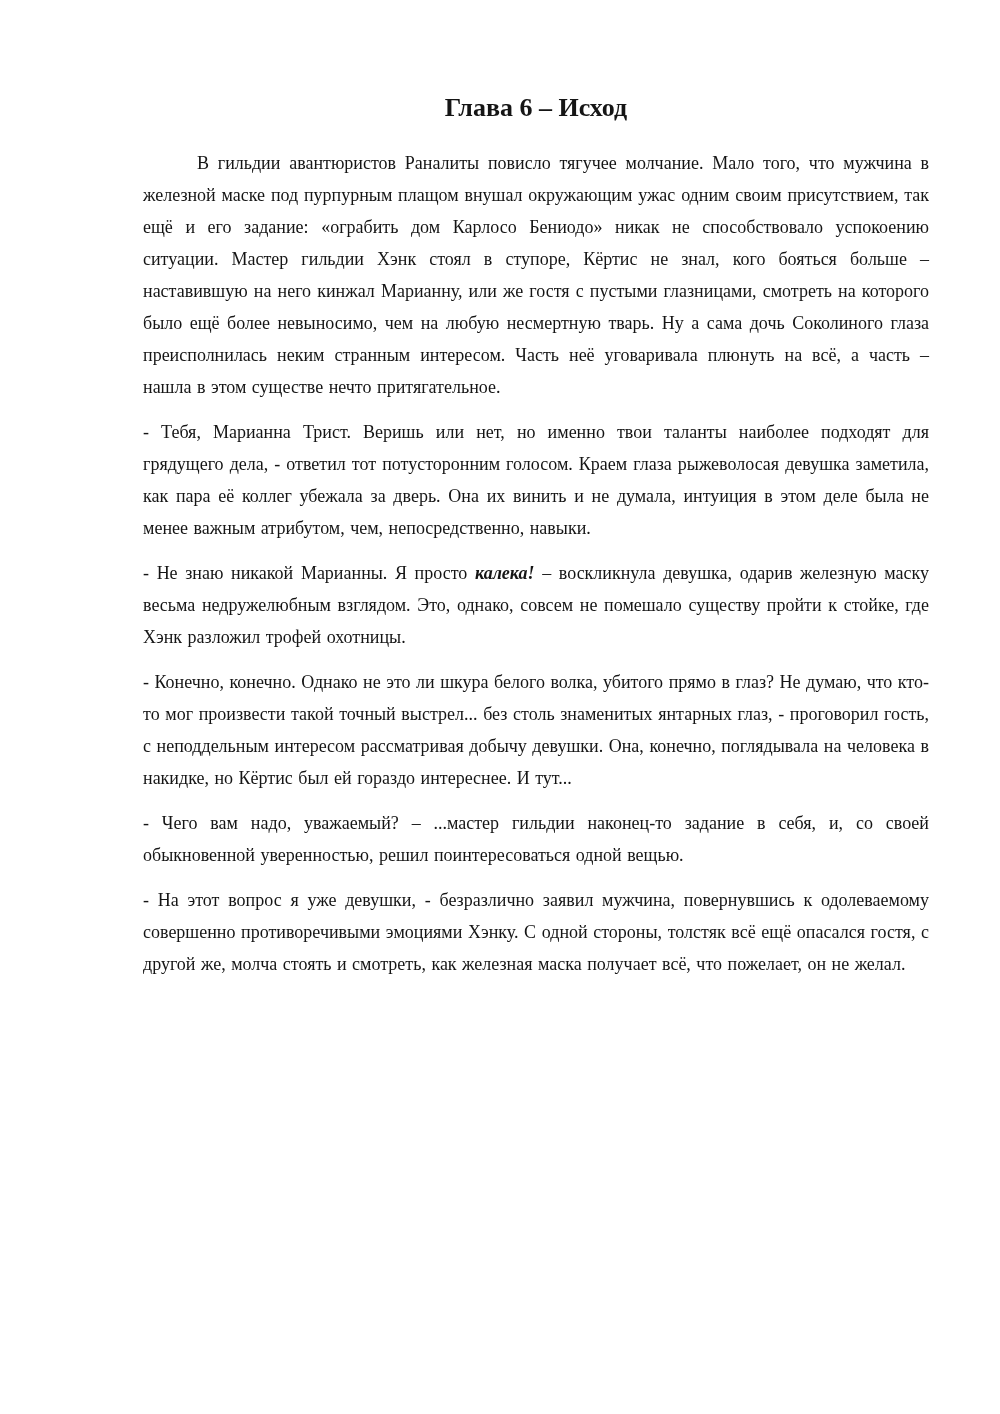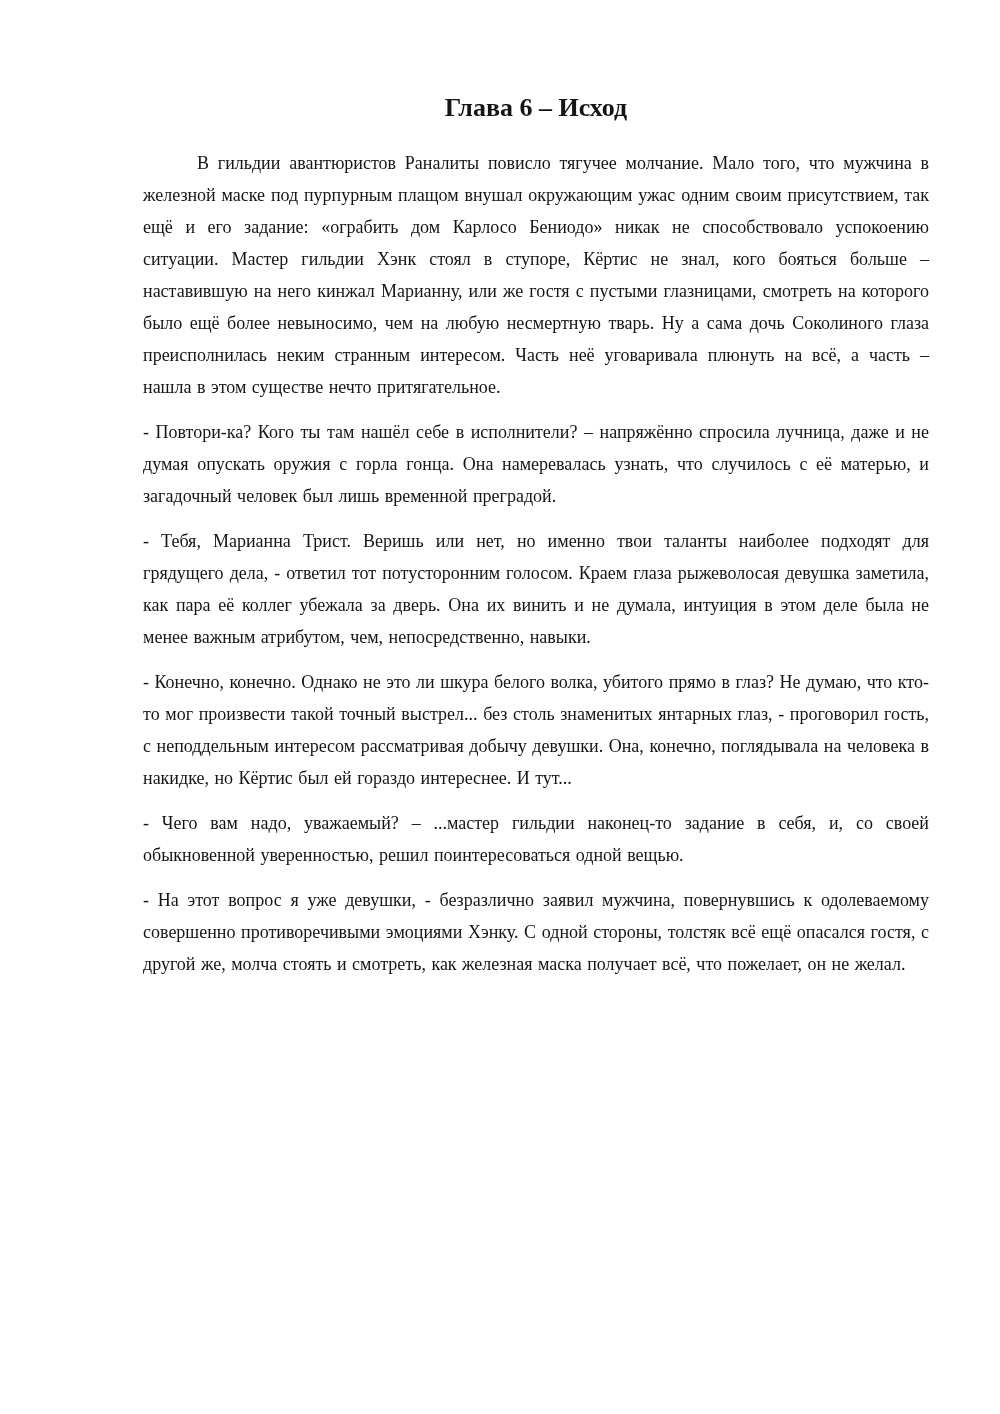--- a/index.html
+++ b/index.html
@@ -53,24 +53,24 @@
 </style>
 </head>
 <body>
 
 <div class="page">
 
   <h1 class="chapter-title">Глава 6 – Исход</h1>
 
   <p class="para first-indent">В гильдии авантюристов Раналиты повисло тягучее молчание. Мало того, что мужчина в железной маске под пурпурным плащом внушал окружающим ужас одним своим присутствием, так ещё и его задание: «ограбить дом Карлосо Бениодо» никак не способствовало успокоению ситуации. Мастер гильдии Хэнк стоял в ступоре, Кёртис не знал, кого бояться больше – наставившую на него кинжал Марианну, или же гостя с пустыми глазницами, смотреть на которого было ещё более невыносимо, чем на любую несмертную тварь. Ну а сама дочь Соколиного глаза преисполнилась неким странным интересом. Часть неё уговаривала плюнуть на всё, а часть – нашла в этом существе нечто притягательное.</p>
 
-  <p class="para">- Повтори-ка? Кого ты там нашёл себе в исполнители? – напряжённо спросила лучница, даже и не думая опускать оружия с горла гонца. Она намеревалась узнать, что случилось с её матерью, и загадочный человек был лишь временной преградой.</p>
 
   <p class="para">- Тебя, Марианна Трист. Веришь или нет, но именно твои таланты наиболее подходят для грядущего дела, - ответил тот потусторонним голосом. Краем глаза рыжеволосая девушка заметила, как пара её коллег убежала за дверь. Она их винить и не думала, интуиция в этом деле была не менее важным атрибутом, чем, непосредственно, навыки.</p>
 
+  <p class="para"><span>- Не знаю никакой Марианны. Я просто </span><span class="emph">калека!</span><span> – воскликнула девушка, одарив железную маску весьма недружелюбным взглядом. Это, однако, совсем не помешало существу пройти к стойке, где Хэнк разложил трофей охотницы.</span></p>
 
   <p class="para">- Конечно, конечно. Однако не это ли шкура белого волка, убитого прямо в глаз? Не думаю, что кто-то мог произвести такой точный выстрел... без столь знаменитых янтарных глаз, - проговорил гость, с неподдельным интересом рассматривая добычу девушки. Она, конечно, поглядывала на человека в накидке, но Кёртис был ей гораздо интереснее. И тут...</p>
 
   <p class="para">- Чего вам надо, уважаемый? – ...мастер гильдии наконец-то задание в себя, и, со своей обыкновенной уверенностью, решил поинтересоваться одной вещью.</p>
 
   <p class="para">- На этот вопрос я уже девушки, - безразлично заявил мужчина, повернувшись к одолеваемому совершенно противоречивыми эмоциями Хэнку. С одной стороны, толстяк всё ещё опасался гостя, с другой же, молча стоять и смотреть, как железная маска получает всё, что пожелает, он не желал.</p>
 
   <div class="page-number">49</div>
 
 </div>

